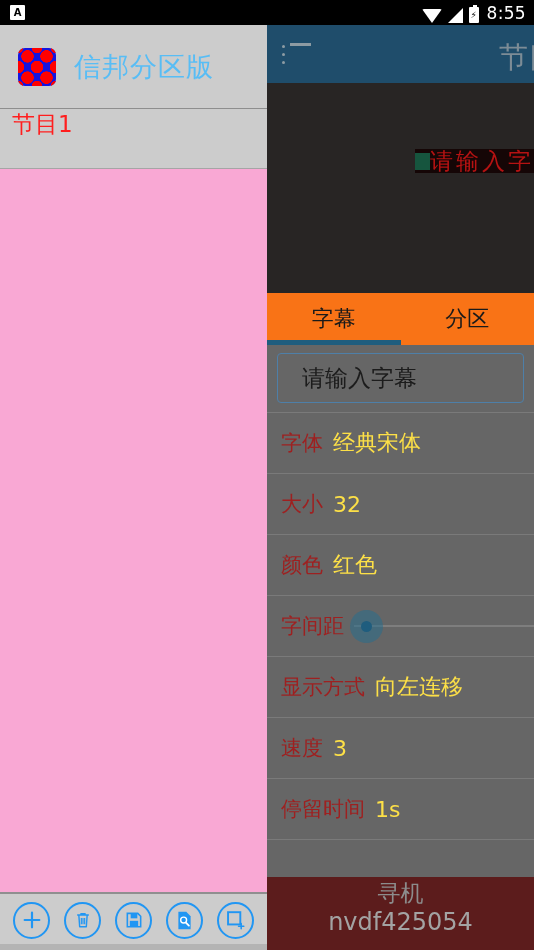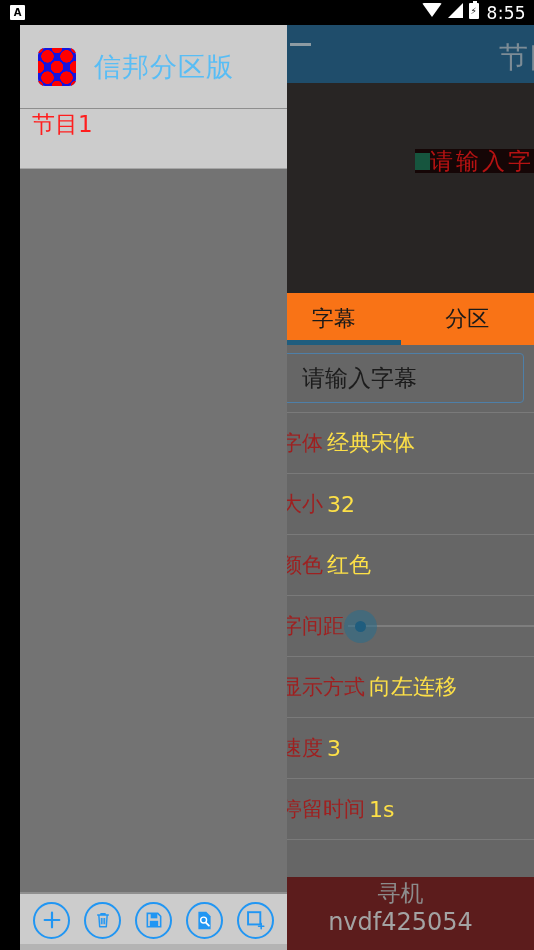--- a/index.html
+++ b/index.html
@@ -15,21 +15,21 @@
   .statusbar {
     position:absolute; top:0; left:0; width:534px; height:25px;
     background:#000; display:flex; align-items:center;
     padding: 0 8px 0 10px; color:#fff;
   }
   .sb-appicon {
     width:15px; height:15px; background:#fff; border-radius:1px;
     color:#000; font-size:10px; font-weight:bold; line-height:15px;
     text-align:center; font-family:"DejaVu Sans", sans-serif;
   }
-  .sb-right { margin-left:auto; display:flex; align-items:flex-start; gap:6px; }
+  .sb-right { margin-left:auto; display:flex; align-items:flex-end; gap:6px; }
   .ic-wifi {
     width:0; height:0; border-left:10px solid transparent;
     border-right:10px solid transparent; border-top:14px solid #fff;
     border-radius:2px;
   }
   .ic-signal {
     width:0; height:0; border-left:15px solid transparent;
     border-bottom:15px solid #fff;
   }
   .ic-batt {
@@ -41,21 +41,21 @@
   }
   .ic-batt:after {
     content:"\26A1"; position:absolute; inset:0; color:#000;
     font-size:9px; text-align:center; line-height:12px;
   }
   .sb-time { font-size:17px; letter-spacing:0.3px; margin-left:2px; }
 
   
   .drawer {
     position:absolute; top:25px; left:0; width:267px; height:925px;
-    background:#737373; overflow:hidden;margin-left:20px;
+    background:#f9a8d4; overflow:hidden;
   }
   .drawer-header {
     height:84px; display:flex; align-items:center; padding-left:18px;
     border-bottom:1px solid #8e8e8e; background:#cccccc;
   }
   .app-icon {
     width:38px; height:38px; border-radius:7px; background:#1414e0;
     position:relative; overflow:hidden; flex:none;
   }
   .app-icon .grid {
@@ -147,21 +147,21 @@
   .input-row {
     padding:8px 10px 9px 10px; background:#666666;
   }
   .text-input {
     border:1px solid #4e7fa8; border-radius:4px; height:50px;
     display:flex; align-items:center; padding-left:24px;
     font-size:23px; color:#1c1c1c; background:#666666;
   }
   .setting-row {
     height:61px; display:flex; align-items:center; padding-left:14px;
-    border-top:1px solid #7a7a7a; background:#666666; gap:4px;
+    border-top:1px solid #7a7a7a; background:#666666; gap:10px;
   }
   .setting-label { font-size:21px; color:#9e2020; white-space:nowrap; }
   .setting-value { font-size:22px; color:#fde047; white-space:nowrap; }
   .slider { flex:1; position:relative; height:30px; display:flex; align-items:center; margin-right:0; }
   .slider-track { position:absolute; left:0; right:0; height:2px; background:#7e7e7e; }
   .slider-thumb {
     position:absolute; left:-4px; width:33px; height:33px; border-radius:50%;
     background:rgba(40,110,140,0.55);
     display:flex; align-items:center; justify-content:center;
   }

